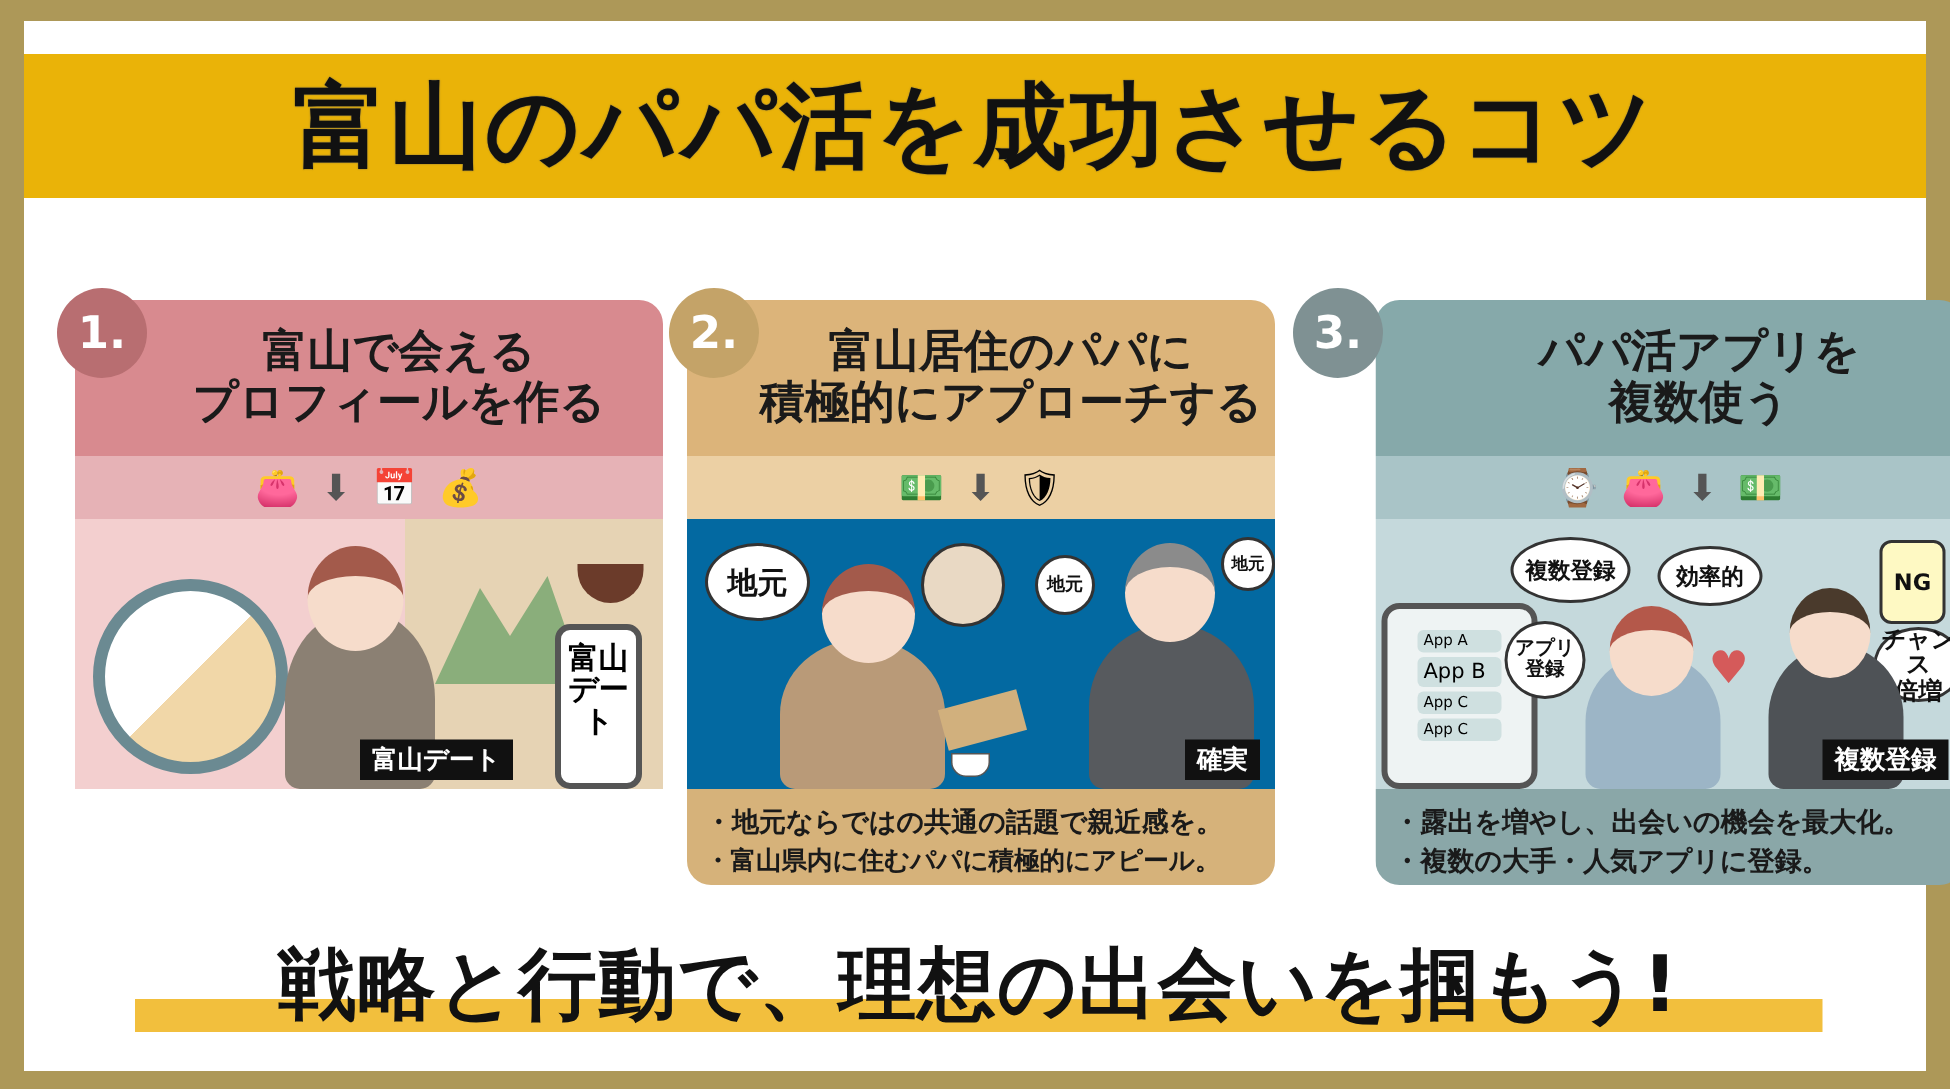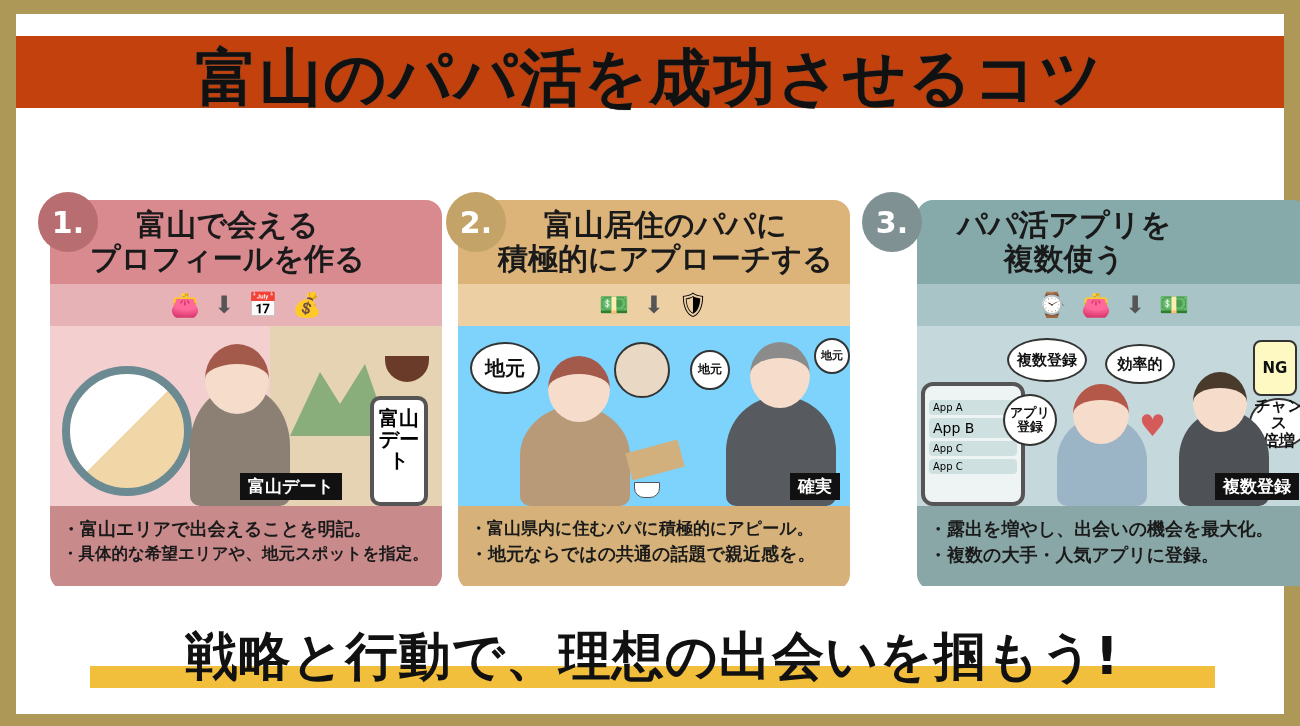--- a/index.html
+++ b/index.html
@@ -1,23 +1,23 @@
 <!DOCTYPE html>
 <html><head>
 <meta charset="utf-8">
 <style>
   * { box-sizing: border-box; margin: 0; padding: 0; }
   body { width: 1300px; height: 726px; background: #ad9858; font-family: "DejaVu Sans", sans-serif; overflow: hidden; position: relative; }
   .frame { position: absolute; left: 16px; top: 14px; width: 1268px; height: 700px; background: #ffffff; }
-  .title-band { position: absolute; left: 16px; top: 36px; width: 1268px; height: 72px; background: #c2410c; display: flex; justify-content: center; }
+  .title-band { position: absolute; left: 16px; top: 36px; width: 1268px; height: 96px; background: #eab308; display: flex; align-items: center; justify-content: center; }
   .title-band h1 { font-size: 62px; font-weight: bold; color: #111; letter-spacing: 2px; text-shadow: 0 0 1px #555; }
   .cards { position: absolute; top: 200px; left: 50px; width: 1210px; height: 390px; }
   .card { position: absolute; top: 0; width: 392px; height: 390px; border-radius: 16px; overflow: hidden; }
   .card-1 { left: 0; }  .card-2 { left: 408px; }  .card-3 { left: 824px; margin-left: 43px; }
-  .card-head { height: 84px; display: flex; align-items: center; justify-content: flex-start; text-align: center; padding-left: 40px; }
+  .card-head { height: 104px; display: flex; align-items: center; justify-content: center; text-align: center; padding-left: 40px; }
   .card-head span { font-size: 30px; font-weight: bold; color: #1a1a1a; line-height: 1.12; white-space: pre-line; }
   .icon-row { height: 42px; display: flex; align-items: center; justify-content: center; gap: 14px; font-size: 24px; }
   .scene { position: relative; height: 180px; }
   .bullets { height: 80px; padding: 10px 12px; font-size: 18px; font-weight: bold; color: #1a1a1a; line-height: 1.45; }
   .num { position: absolute; top: -8px; width: 60px; height: 60px; border-radius: 50%; display: flex; align-items: center; justify-content: center; font-size: 30px; font-weight: bold; color: #fff; z-index: 5; }
   .tag { position: absolute; background: #111; color: #fff; font-weight: bold; font-size: 17px; padding: 2px 8px; bottom: 6px; }
   .bubble { position: absolute; background: #fff; border: 2px solid #333; border-radius: 50%; display: flex; align-items: center; justify-content: center; text-align: center; font-weight: bold; font-size: 15px; color: #111; white-space: pre-line; line-height: 1.1; }
   .person { position: absolute; bottom: 0; border-radius: 50% 50% 10px 10px; }
   .head { position: absolute; border-radius: 50%; background: #f6dccb; }
   .footer-wrap { position: absolute; top: 622px; left: 90px; width: 1125px; height: 68px; }
@@ -50,70 +50,66 @@
       <div style="position:absolute;left:12px;top:40px;width:130px;height:130px;border-radius:50%;border:8px solid #6b8a92;background:linear-gradient(135deg,#fff 50%,#f1d7a8 50%)"></div>
       <div style="position:absolute;left:220px;top:0;width:172px;height:180px;background:#e6d3b4"></div>
       <div style="position:absolute;left:240px;top:30px;width:100px;height:80px;background:#8aae7b;clip-path:polygon(0 100%,30% 20%,50% 60%,75% 10%,100% 100%)"></div>
       <div style="position:absolute;left:335px;top:30px;width:44px;height:26px;background:#6b3b2a;border-radius:0 0 22px 22px"></div>
       <div class="person" style="left:140px;width:100px;height:120px;background:#8b8073"></div>
       <div class="head" style="left:155px;top:18px;width:64px;height:70px;border-top:20px solid #a35a4b"></div>
       <div style="position:absolute;right:14px;top:70px;width:58px;height:110px;border:4px solid #555;border-radius:10px;background:#fff;font-weight:bold;font-size:20px;text-align:center;line-height:1.05;white-space:pre-line;padding-top:8px">富山
 デート</div>
       <div class="tag" style="left:190px">富山デート</div>
     </div>
-    <div class="bullets" style="background:#c98a8c">
-      <div>・富山エリアで出会えることを明記。</div>
-      <div style="font-size:16.5px">・具体的な希望エリアや、地元スポットを指定。</div>
-    </div>
   </div>
 
   <div class="num" style="left:396px;background:#c4a368">2.</div>
   <div class="card card-2">
     <div class="card-head" style="background:#dcb47a">
       <span>富山居住のパパに
 積極的にアプローチする</span>
     </div>
     <div class="icon-row" style="background:#ecd0a4">
       <span>💵</span>
       <span style="color:#555">⬇</span>
       <span>🛡</span>
     </div>
-    <div class="scene" style="background:#7dd3fc">
+    <div class="scene" style="background:#0369a1">
       <div class="bubble" style="left:12px;top:16px;width:70px;height:52px;font-size:20px">地元</div>
       <div style="position:absolute;left:156px;top:16px;width:56px;height:56px;border-radius:50%;border:2px solid #333;background:#e9d9c4"></div>
       <div class="bubble" style="left:232px;top:24px;width:40px;height:40px;font-size:12px">地元</div>
       <div class="bubble" style="left:356px;top:12px;width:36px;height:36px;font-size:11px">地元</div>
       <div class="person" style="left:62px;width:110px;height:100px;background:#b99a78"></div>
       <div class="head" style="left:90px;top:30px;width:62px;height:66px;border-top:18px solid #a35a4b"></div>
       <div class="person" style="left:268px;width:110px;height:110px;background:#575a5e"></div>
       <div class="head" style="left:292px;top:16px;width:60px;height:66px;border-top:16px solid #8b8b8b"></div>
       <div style="position:absolute;left:170px;top:120px;width:54px;height:28px;background:#d1b07d;transform:rotate(-15deg)"></div>
       <div style="position:absolute;left:176px;top:156px;width:26px;height:16px;background:#fff;border:1px solid #555;border-radius:0 0 10px 10px"></div>
       <div class="tag" style="right:10px">確実</div>
     </div>
     <div class="bullets" style="background:#d6b27a">
+      <div>・地元ならではの共通の話題で親近感を。</div>
       <div style="font-size:17px">・富山県内に住むパパに積極的にアピール。</div>
-      <div>・地元ならではの共通の話題で親近感を。</div>
     </div>
   </div>
 
   <div class="num" style="left:812px;background:#7f9193">3.</div>
   <div class="card card-3">
     <div class="card-head" style="background:#86a9aa">
       <span>パパ活アプリを
 複数使う</span>
     </div>
     <div class="icon-row" style="background:#a9c4c7">
       <span>⌚</span>
       <span>👛</span>
       <span style="color:#555">⬇</span>
       <span>💵</span>
     </div>
     <div class="scene" style="background:#c5d9dc">
-      <div style="position:absolute;left:4px;top:56px;width:104px;height:124px;border:4px solid #555;border-radius:12px;background:#eef3f3;padding:14px 4px 0">
+      <div style="position:absolute;left:4px;top:56px;width:104px;height:124px;border:4px solid #555;border-radius:12px;background:#eef3f3;padding:14px 20px 0">
         <div style="font-size:10px;background:#cfe0e0;margin-bottom:3px;padding:2px 4px;border-radius:4px">App A</div>
         <div style="font-size:14px;background:#cfe0e0;margin-bottom:3px;padding:2px 4px;border-radius:4px">App B</div>
         <div style="font-size:10px;background:#cfe0e0;margin-bottom:3px;padding:2px 4px;border-radius:4px">App C</div>
         <div style="font-size:10px;background:#cfe0e0;padding:2px 4px;border-radius:4px">App C</div>
       </div>
       <div class="bubble" style="left:90px;top:12px;width:80px;height:44px">複数登録</div>
       <div class="bubble" style="left:188px;top:18px;width:70px;height:40px">効率的</div>
       <div class="bubble" style="left:336px;top:14px;width:44px;height:56px;background:#fef9c3;border-radius:8px">NG</div>
       <div class="bubble" style="left:86px;top:68px;width:54px;height:52px;font-size:13px">アプリ
 登録</div>

